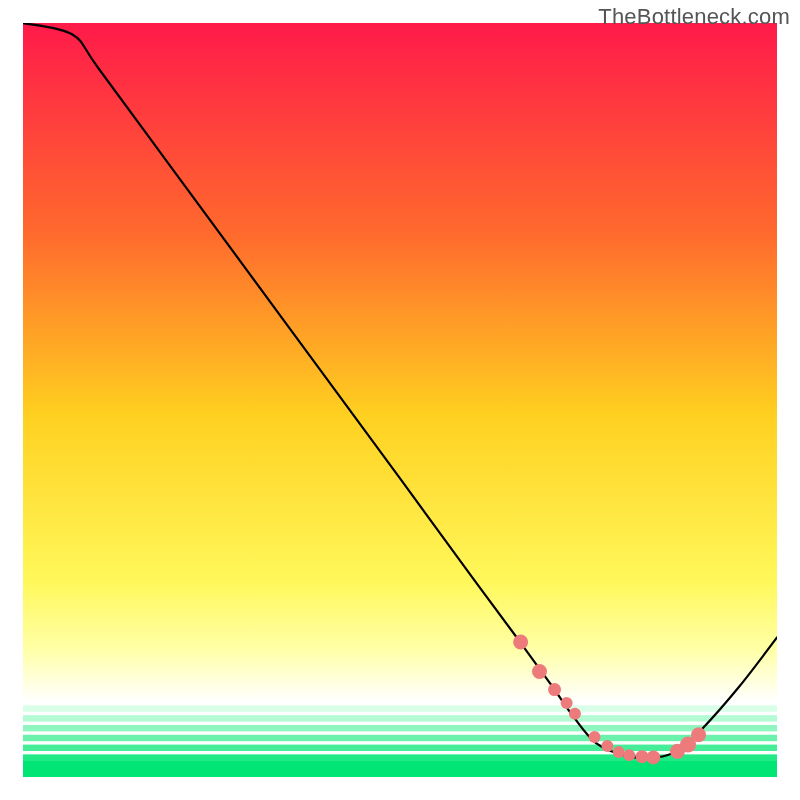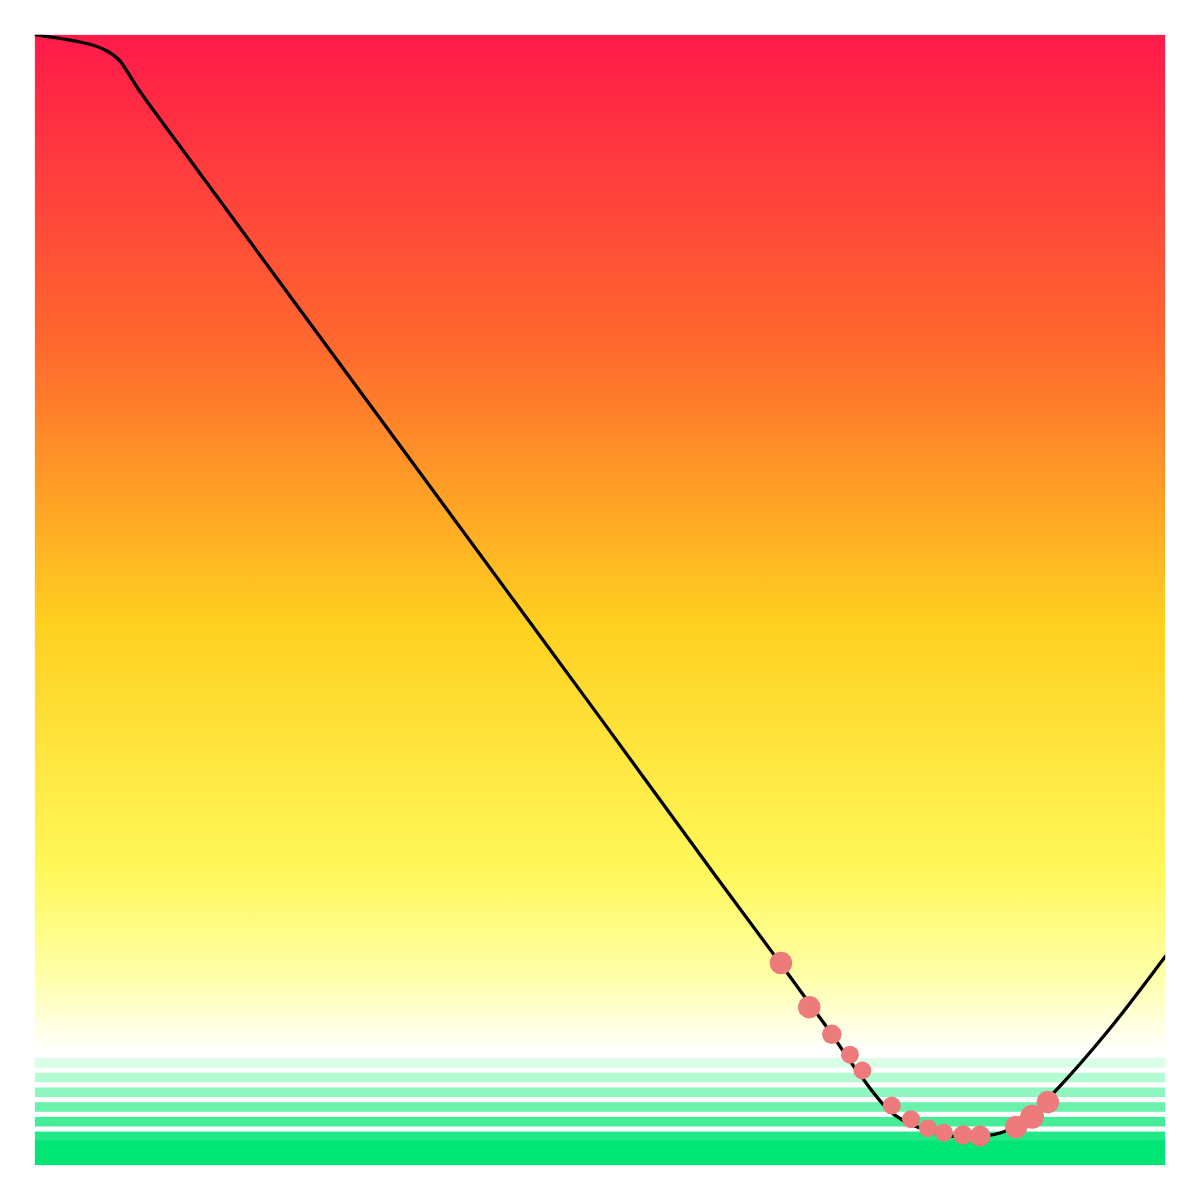--- a/index.html
+++ b/index.html
@@ -49,20 +49,21 @@
   }
   .marker {
     fill: #ee7b7b;
     stroke: none;
   }
 </style>
 </head>
 <body>
 
 <div class="stage">
+  <div class="watermark">TheBottleneck.com</div>
 
   <div class="plot-area">
     <svg id="plot-svg" viewBox="0 0 754 754">
       <defs>
         <linearGradient id="bg-grad" x1="0" y1="0" x2="0" y2="1">
             <stop offset="0.00%" stop-color="#ff1a4a"></stop>
             <stop offset="28.00%" stop-color="#ff6a2d"></stop>
             <stop offset="52.00%" stop-color="#ffd020"></stop>
             <stop offset="74.00%" stop-color="#fff85a"></stop>
             <stop offset="83.00%" stop-color="#ffffa6"></stop>

